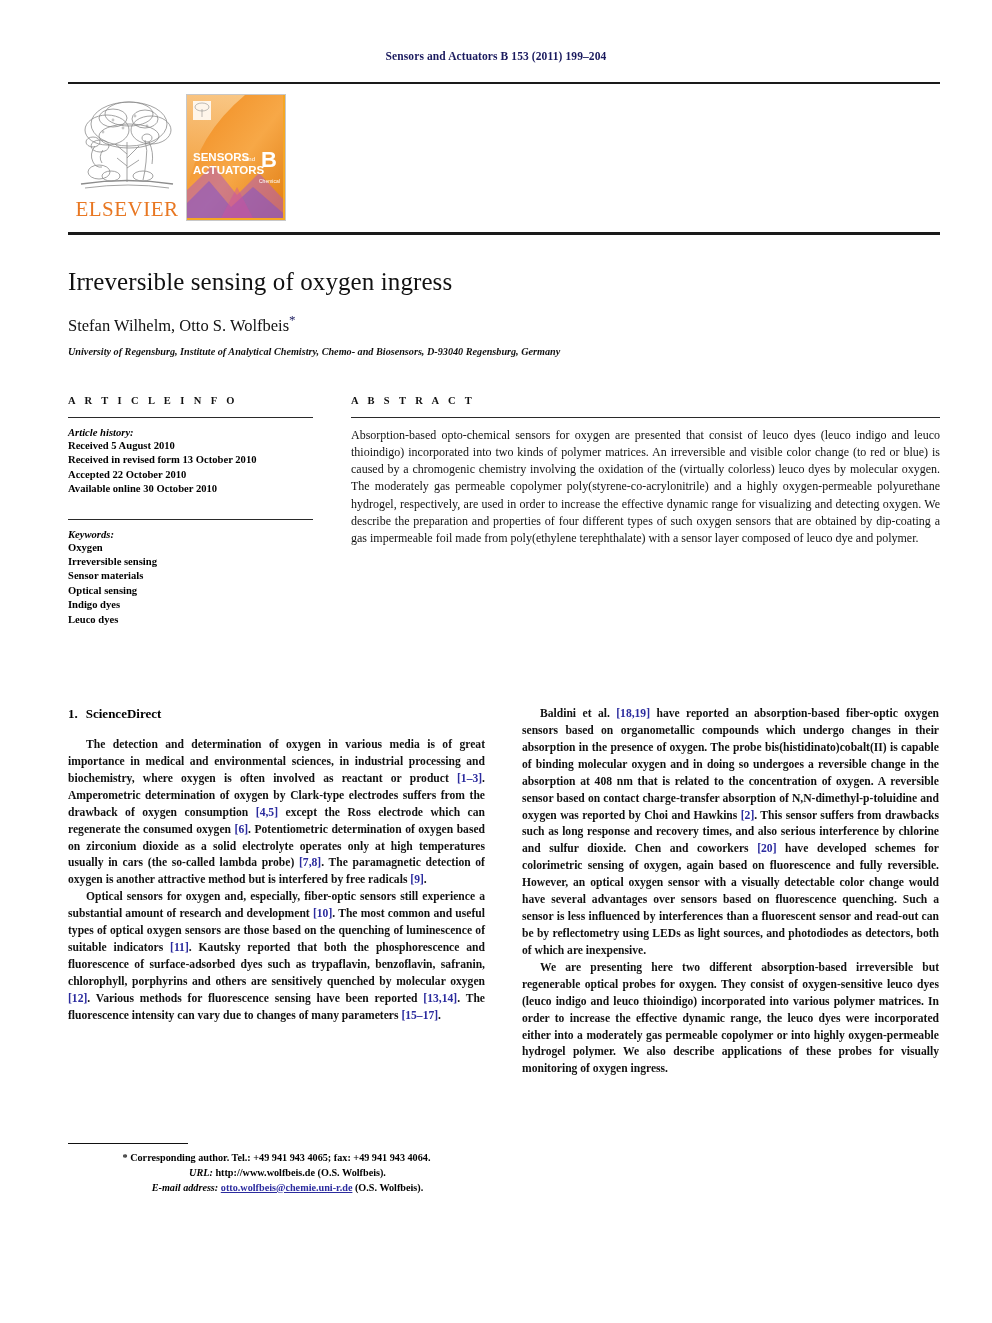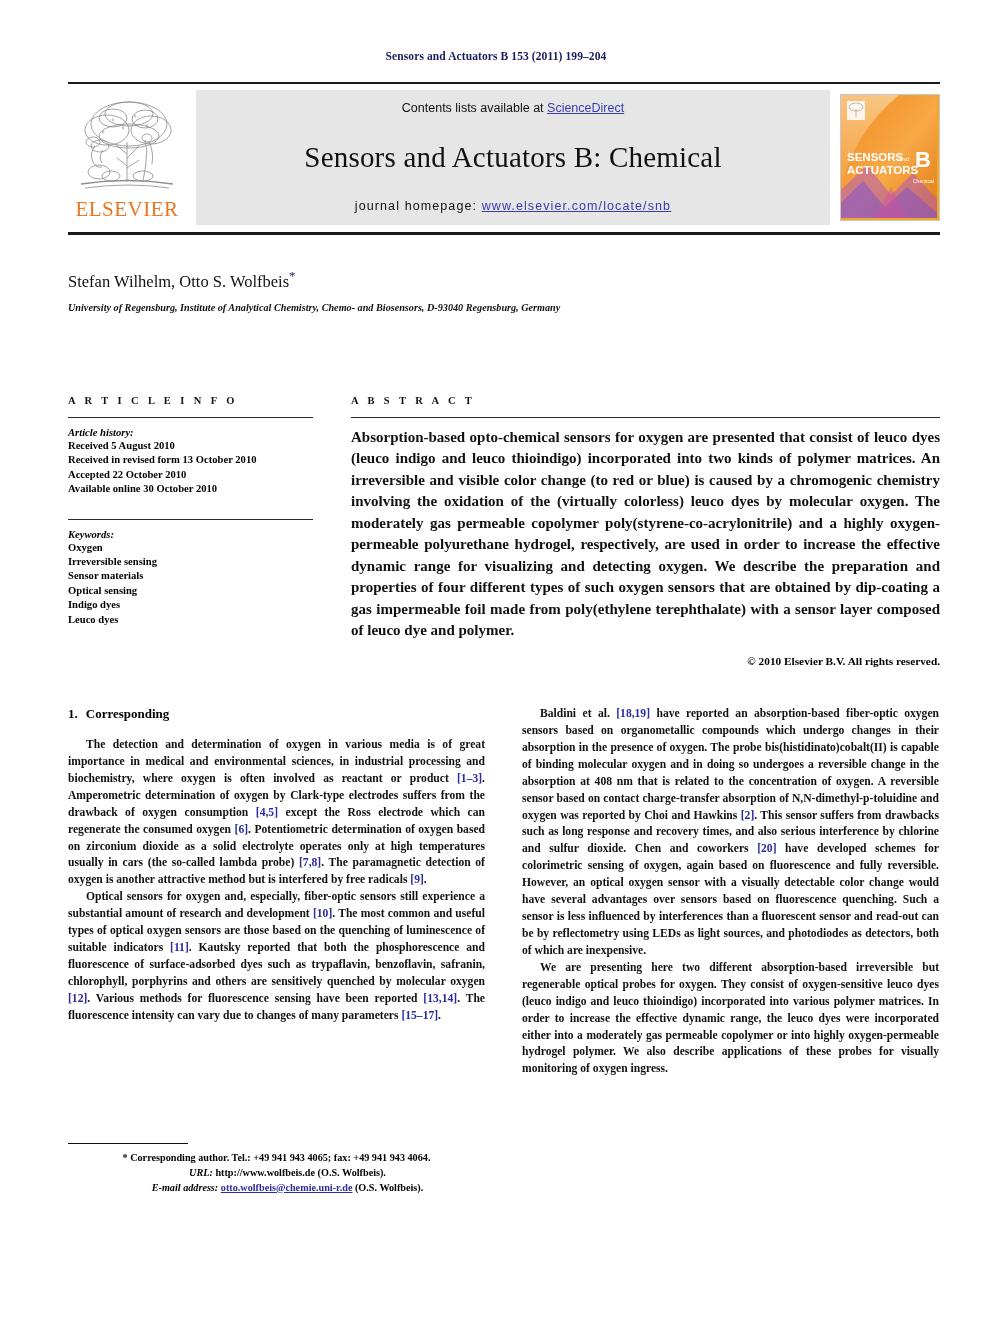--- a/index.html
+++ b/index.html
@@ -179,22 +179,22 @@
   }
   .info-line {
     font-family: "Liberation Serif", serif;
     font-weight: bold;
     font-size: 10.6px;
     line-height: 1.36;
   }
   .kw-gap { height: 22px; }
   .abstract-text {
     font-family: "Liberation Serif", serif;
-    font-weight: bold;
-    font-size: 15px;
+    font-weight: normal;
+    font-size: 12px;
     line-height: 1.43;
     text-align: justify;
     color: #111;
   }
   .copyright-line {
     font-family: "Liberation Serif", serif;
     font-weight: bold;
     font-size: 11.3px;
     text-align: right;
     margin-top: 14px;
@@ -305,29 +305,20 @@
             <circle cx="40" cy="26" r="1.4"></circle>
             <circle cx="62" cy="22" r="1.4"></circle>
             <circle cx="50" cy="34" r="1.4"></circle>
             <circle cx="74" cy="32" r="1.4"></circle>
             <circle cx="30" cy="38" r="1.4"></circle>
           </g>
         </svg>
         <div class="elsevier-word">ELSEVIER</div>
       </div>
 
-      <div class="journal-band">
-        <div class="contents-line">
-          <span>Contents lists available at </span><a class="sd-link" href="#">ScienceDirect</a>
-        </div>
-        <div class="journal-title">Sensors and Actuators B: Chemical</div>
-        <div class="homepage-line">
-          <span>journal homepage: </span><a class="homepage-url" href="#">www.elsevier.com/locate/snb</a>
-        </div>
-      </div>
 
       <div class="cover-thumb">
         <svg width="96" height="123" viewBox="0 0 96 123">
           <defs>
             <linearGradient id="cg" x1="0" y1="0" x2="1" y2="1">
               <stop offset="0%" stop-color="#f08a1e"></stop>
               <stop offset="55%" stop-color="#f7a847"></stop>
               <stop offset="100%" stop-color="#e07c12"></stop>
             </linearGradient>
             <linearGradient id="cg2" x1="0" y1="0" x2="0" y2="1">
@@ -351,20 +342,21 @@
           <text x="74" y="72" font-family="Liberation Sans, sans-serif" font-size="22" font-weight="bold" fill="#ffffff">B</text>
           <text x="72" y="88" font-family="Liberation Sans, sans-serif" font-size="5" fill="#ffffff">Chemical</text>
         </svg>
       </div>
 
     </div>
     <div class="rule-bottom"></div>
   </div>
 
   <div class="title-block">
+    <h1 class="paper-title">Irreversible sensing of oxygen ingress</h1>
     <div class="authors">
       <span>Stefan Wilhelm, Otto S. Wolfbeis</span><span class="author-star">*</span>
     </div>
     <div class="affiliation">University of Regensburg, Institute of Analytical Chemistry, Chemo- and Biosensors, D-93040 Regensburg, Germany</div>
   </div>
 
   <div class="info-abstract">
     <div class="col-info">
       <div class="sec-head">A R T I C L E   I N F O</div>
       <div class="thin-rule"></div>
@@ -381,28 +373,27 @@
       <div class="info-line">Sensor materials</div>
       <div class="info-line">Optical sensing</div>
       <div class="info-line">Indigo dyes</div>
       <div class="info-line">Leuco dyes</div>
     </div>
 
     <div class="col-abstract">
       <div class="sec-head">A B S T R A C T</div>
       <div class="thin-rule"></div>
       <div class="abstract-text">Absorption-based opto-chemical sensors for oxygen are presented that consist of leuco dyes (leuco indigo and leuco thioindigo) incorporated into two kinds of polymer matrices. An irreversible and visible color change (to red or blue) is caused by a chromogenic chemistry involving the oxidation of the (virtually colorless) leuco dyes by molecular oxygen. The moderately gas permeable copolymer poly(styrene-co-acrylonitrile) and a highly oxygen-permeable polyurethane hydrogel, respectively, are used in order to increase the effective dynamic range for visualizing and detecting oxygen. We describe the preparation and properties of four different types of such oxygen sensors that are obtained by dip-coating a gas impermeable foil made from poly(ethylene terephthalate) with a sensor layer composed of leuco dye and polymer.</div>
-      <div class="copyright-line">© 2010 Elsevier B.V. All rights reserved.</div>
     </div>
   </div>
 
   <div class="body-cols">
     <div class="bcol">
       <div class="section-title">
-        <span class="num">1.</span><span>Corresponding</span>
+        <span class="num">1.</span><span>ScienceDirect</span>
       </div>
       <p class="para">The detection and determination of oxygen in various media is of great importance in medical and environmental sciences, in industrial processing and biochemistry, where oxygen is often involved as reactant or product <span class="ref">[1–3]</span>. Amperometric determination of oxygen by Clark-type electrodes suffers from the drawback of oxygen consumption <span class="ref">[4,5]</span> except the Ross electrode which can regenerate the consumed oxygen <span class="ref">[6]</span>. Potentiometric determination of oxygen based on zirconium dioxide as a solid electrolyte operates only at high temperatures usually in cars (the so-called lambda probe) <span class="ref">[7,8]</span>. The paramagnetic detection of oxygen is another attractive method but is interfered by free radicals <span class="ref">[9]</span>.</p>
       <p class="para">Optical sensors for oxygen and, especially, fiber-optic sensors still experience a substantial amount of research and development <span class="ref">[10]</span>. The most common and useful types of optical oxygen sensors are those based on the quenching of luminescence of suitable indicators <span class="ref">[11]</span>. Kautsky reported that both the phosphorescence and fluorescence of surface-adsorbed dyes such as trypaflavin, benzoflavin, safranin, chlorophyll, porphyrins and others are sensitively quenched by molecular oxygen <span class="ref">[12]</span>. Various methods for fluorescence sensing have been reported <span class="ref">[13,14]</span>. The fluorescence intensity can vary due to changes of many parameters <span class="ref">[15–17]</span>.</p>
     </div>
     <div class="bcol">
       <p class="para">Baldini et al. <span class="ref">[18,19]</span> have reported an absorption-based fiber-optic oxygen sensors based on organometallic compounds which undergo changes in their absorption in the presence of oxygen. The probe bis(histidinato)cobalt(II) is capable of binding molecular oxygen and in doing so undergoes a reversible change in the absorption at 408 nm that is related to the concentration of oxygen. A reversible sensor based on contact charge-transfer absorption of N,N-dimethyl-p-toluidine and oxygen was reported by Choi and Hawkins <span class="ref">[2]</span>. This sensor suffers from drawbacks such as long response and recovery times, and also serious interference by chlorine and sulfur dioxide. Chen and coworkers <span class="ref">[20]</span> have developed schemes for colorimetric sensing of oxygen, again based on fluorescence and fully reversible. However, an optical oxygen sensor with a visually detectable color change would have several advantages over sensors based on fluorescence quenching. Such a sensor is less influenced by interferences than a fluorescent sensor and read-out can be by reflectometry using LEDs as light sources, and photodiodes as detectors, both of which are inexpensive.</p>
       <p class="para">We are presenting here two different absorption-based irreversible but regenerable optical probes for oxygen. They consist of oxygen-sensitive leuco dyes (leuco indigo and leuco thioindigo) incorporated into various polymer matrices. In order to increase the effective dynamic range, the leuco dyes were incorporated either into a moderately gas permeable copolymer or into highly oxygen-permeable hydrogel polymer. We also describe applications of these probes for visually monitoring of oxygen ingress.</p>
     </div>
   </div>
 

